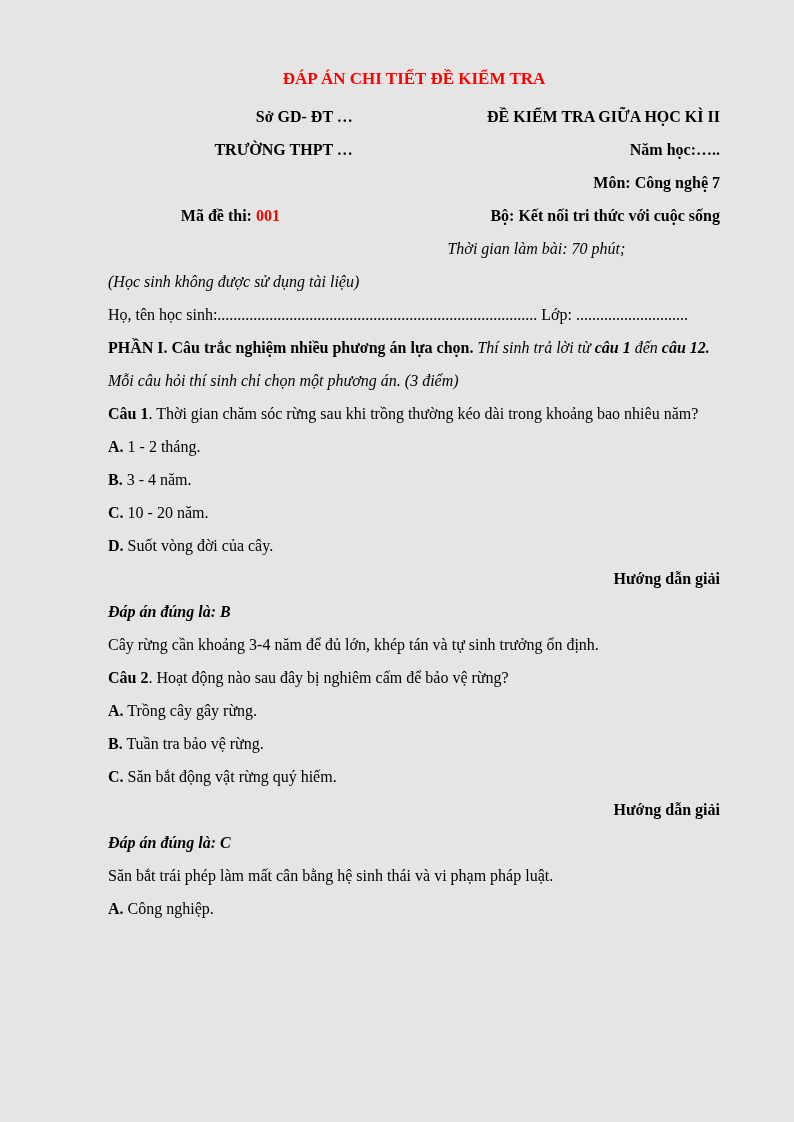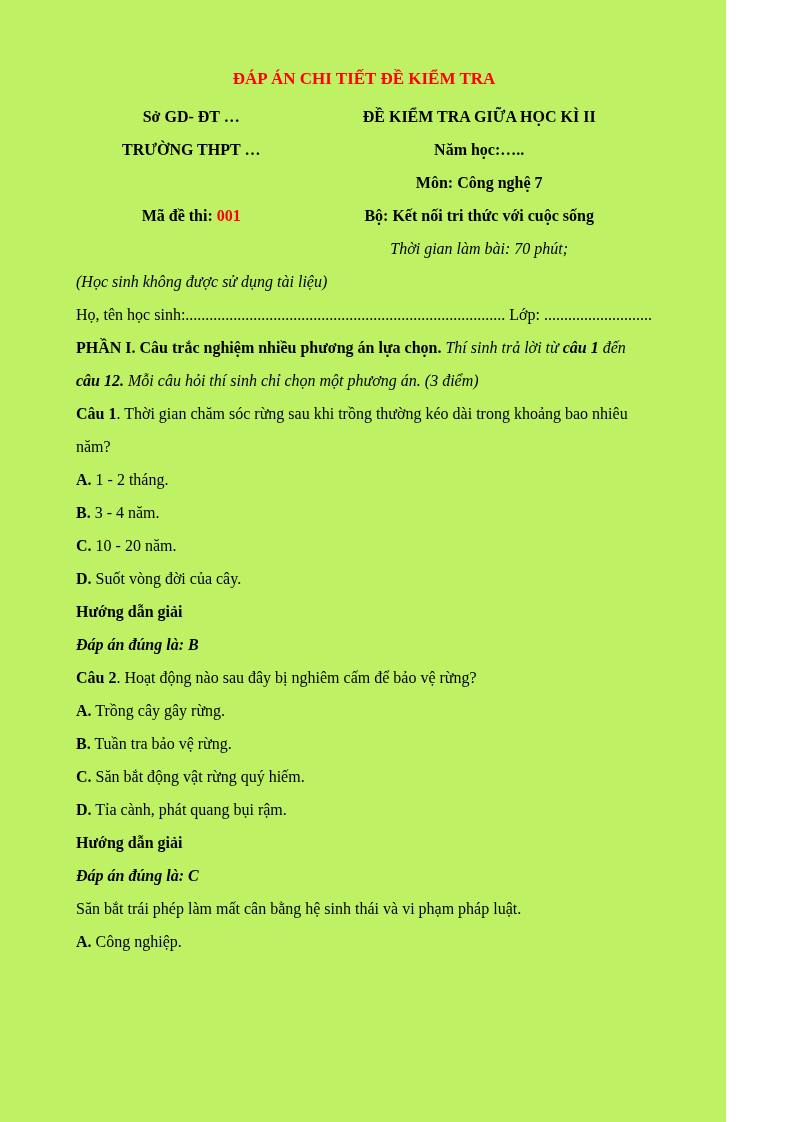--- a/index.html
+++ b/index.html
@@ -1,30 +1,30 @@
 <!DOCTYPE html>
 <html><head>
 <meta charset="utf-8">
 <style>
   html, body { margin: 0; padding: 0; background: #ffffff; }
   .page {
-    width: 726px;
+    width: 794px;
     height: 1122px;
     box-sizing: border-box;
-    padding: 62px 74px 0 76px;
-    background: #bef264;
+    padding: 62px 74px 0 108px;
+    background: #e5e5e5;
     color: #000000;
     font-family: "Liberation Serif", serif;
     font-size: 16px;
     line-height: 33px;
     overflow: hidden;
   }
   .line { margin: 0; }
   .center { text-align: left; }
-  b, .b { font-weight: bold; }
+  b, .b { font-weight: bold; text-align: right; }
   .i { font-style: italic; }
   .bi { font-weight: bold; font-style: italic; }
   .red { color: #ff0000; margin-top: 28px; }
   .doc-title {
     font-size: 17px;
     font-weight: bold;
     color: #ff0000;
     text-align: center;
     margin: 0 0 5px 0;
   }
@@ -65,28 +65,28 @@
   <p class="line"><b>PHẦN I. Câu trắc nghiệm nhiều phương án lựa chọn.</b><span class="i"> Thí sinh trả lời từ </span><span class="bi">câu 1</span><span class="i"> đến </span><span class="bi">câu 12.</span><span class="i"> Mỗi câu hỏi thí sinh chỉ chọn một phương án. (3 điểm)</span></p>
 
   <div>
     <p class="line"><b>Câu 1</b><span>. Thời gian chăm sóc rừng sau khi trồng thường kéo dài trong khoảng bao nhiêu năm?</span></p>
     <p class="line"><b>A.</b><span> 1 - 2 tháng.</span></p>
     <p class="line"><b>B.</b><span> 3 - 4 năm.</span></p>
     <p class="line"><b>C.</b><span> 10 - 20 năm.</span></p>
     <p class="line"><b>D.</b><span> Suốt vòng đời của cây.</span></p>
     <p class="line b">Hướng dẫn giải</p>
     <p class="line bi">Đáp án đúng là: B</p>
+    <p class="line">Cây rừng cần khoảng 3-4 năm để đủ lớn, khép tán và tự sinh trưởng ổn định.</p>
   </div>
 
   <div>
     <p class="line"><b>Câu 2</b><span>. Hoạt động nào sau đây bị nghiêm cấm để bảo vệ rừng?</span></p>
     <p class="line"><b>A.</b><span> Trồng cây gây rừng.</span></p>
     <p class="line"><b>B.</b><span> Tuần tra bảo vệ rừng.</span></p>
     <p class="line"><b>C.</b><span> Săn bắt động vật rừng quý hiếm.</span></p>
-    <p class="line"><b>D.</b><span> Tỉa cành, phát quang bụi rậm.</span></p>
     <p class="line b">Hướng dẫn giải</p>
     <p class="line bi">Đáp án đúng là: C</p>
     <p class="line">Săn bắt trái phép làm mất cân bằng hệ sinh thái và vi phạm pháp luật.</p>
   </div>
 
   <div>
     <p class="line"><b>A.</b><span> Công nghiệp.</span></p>
   </div>
 
 </div>

